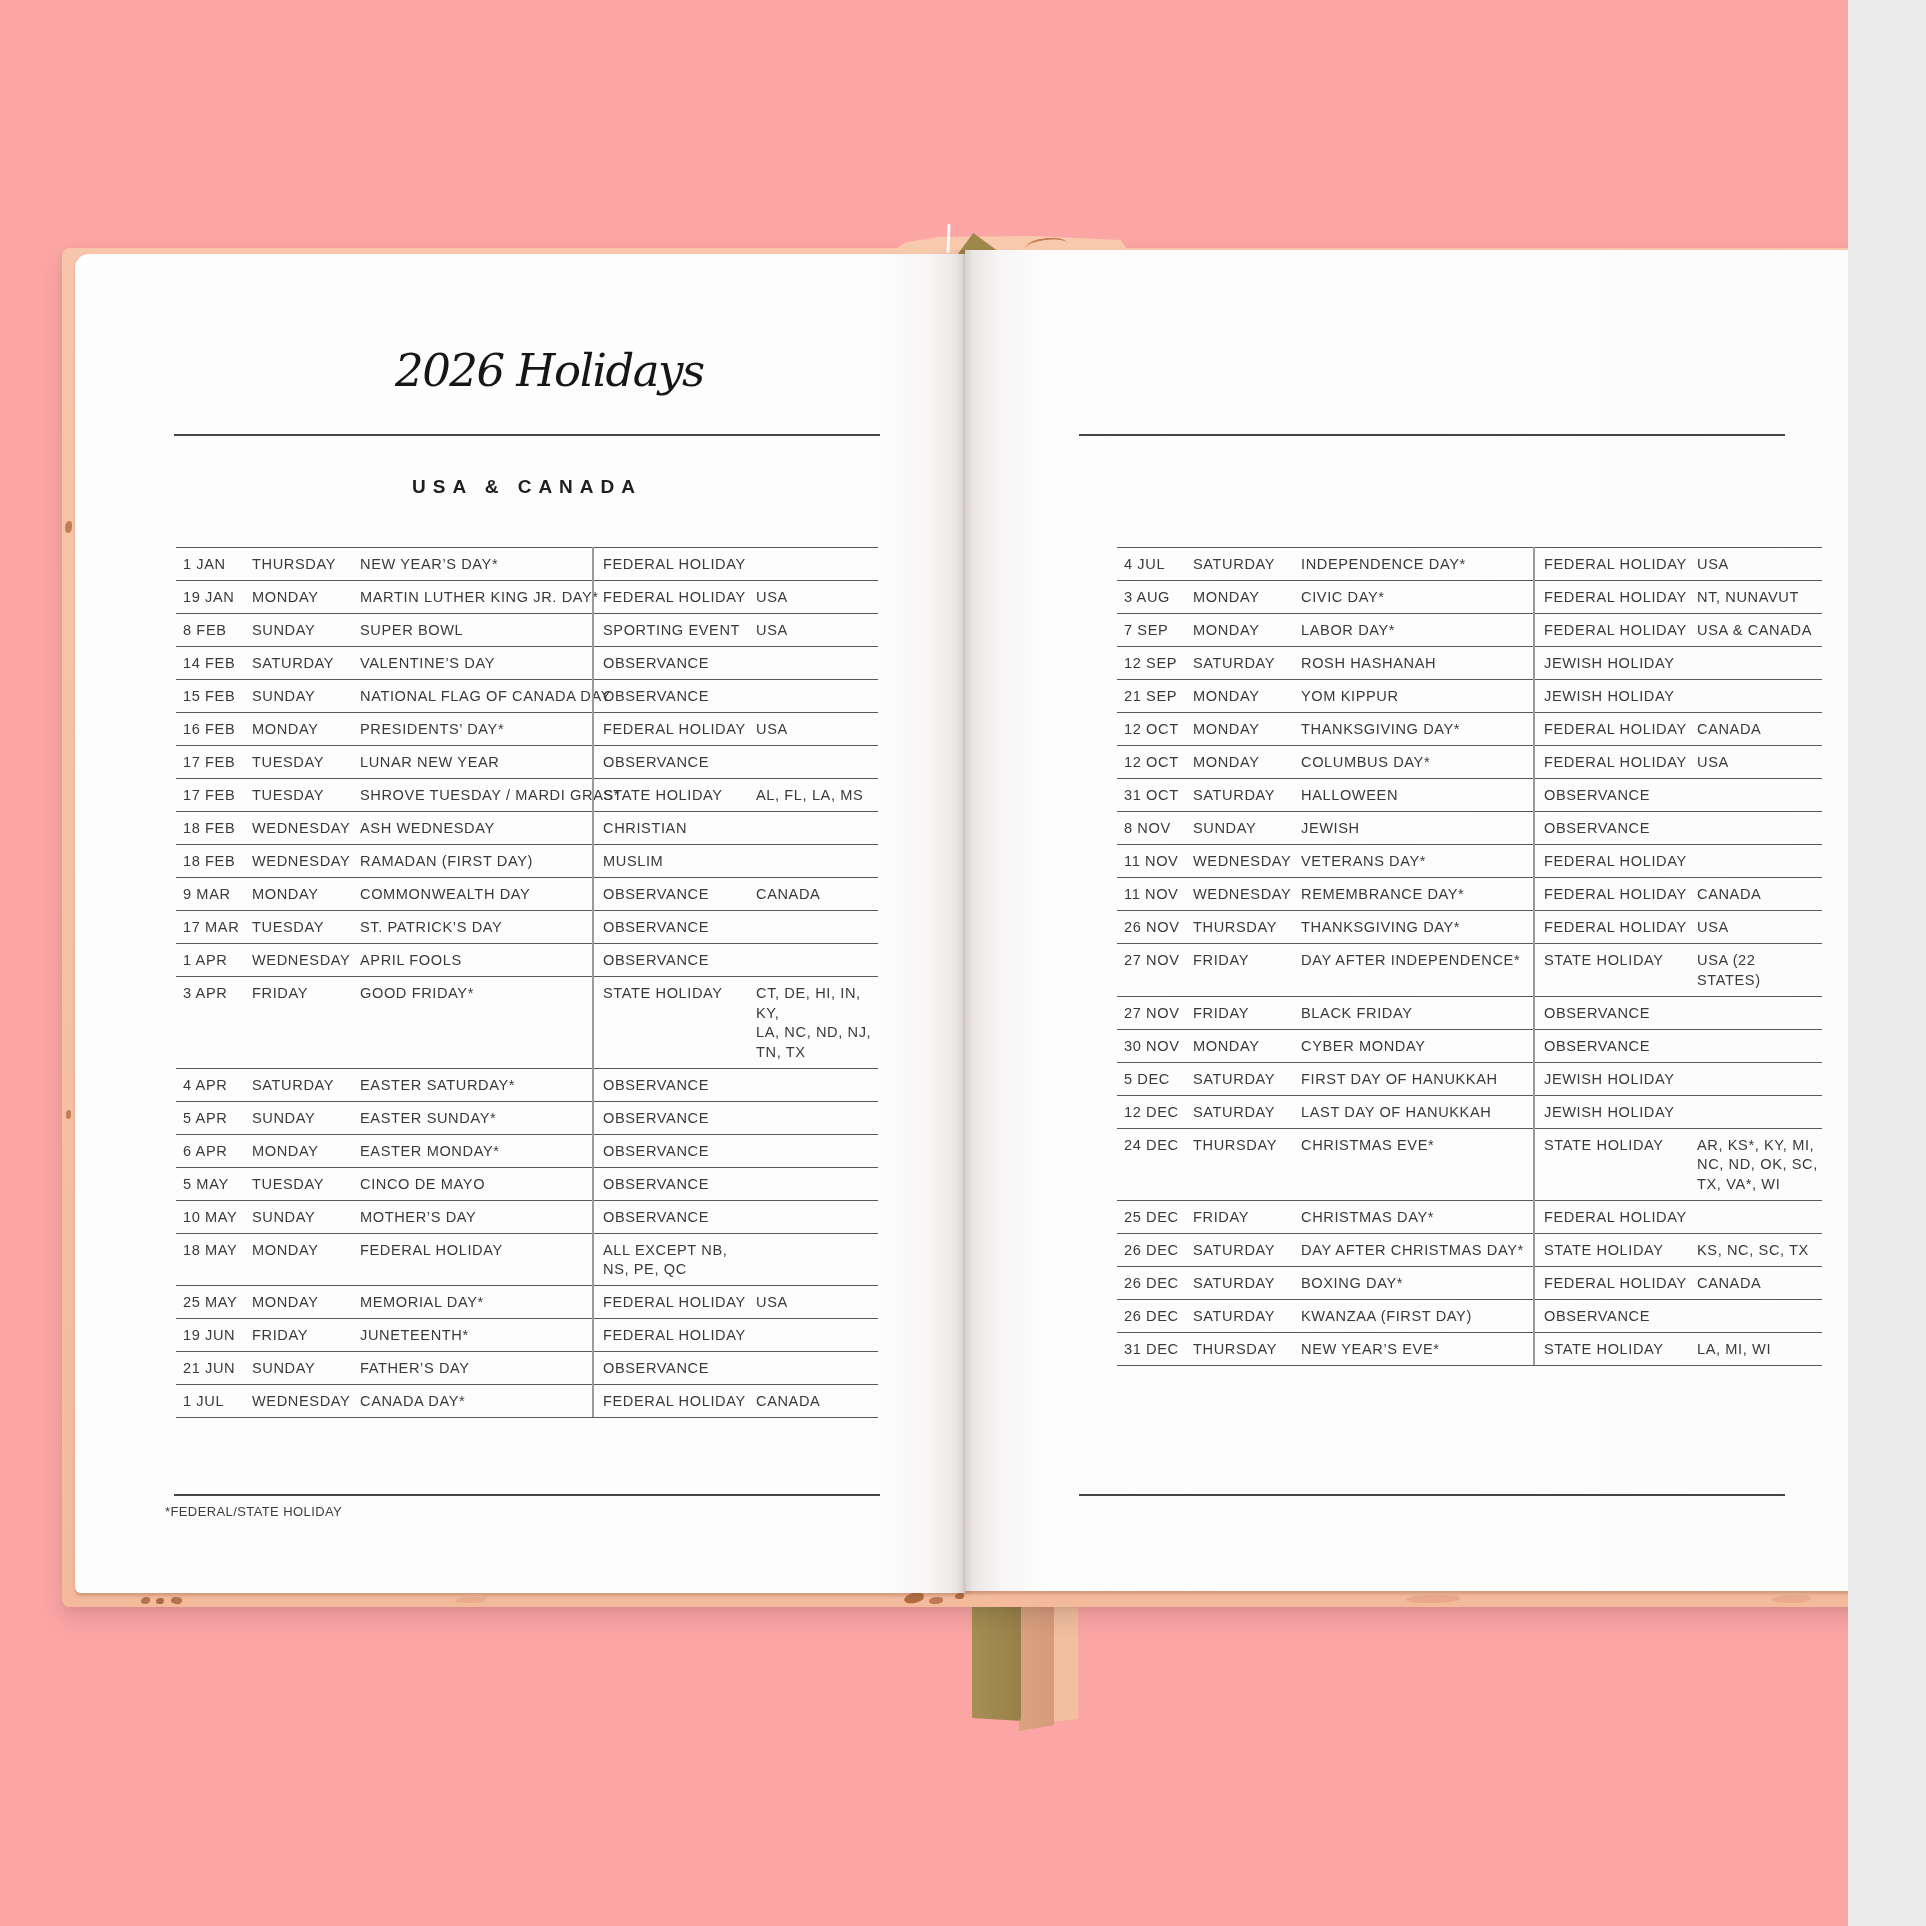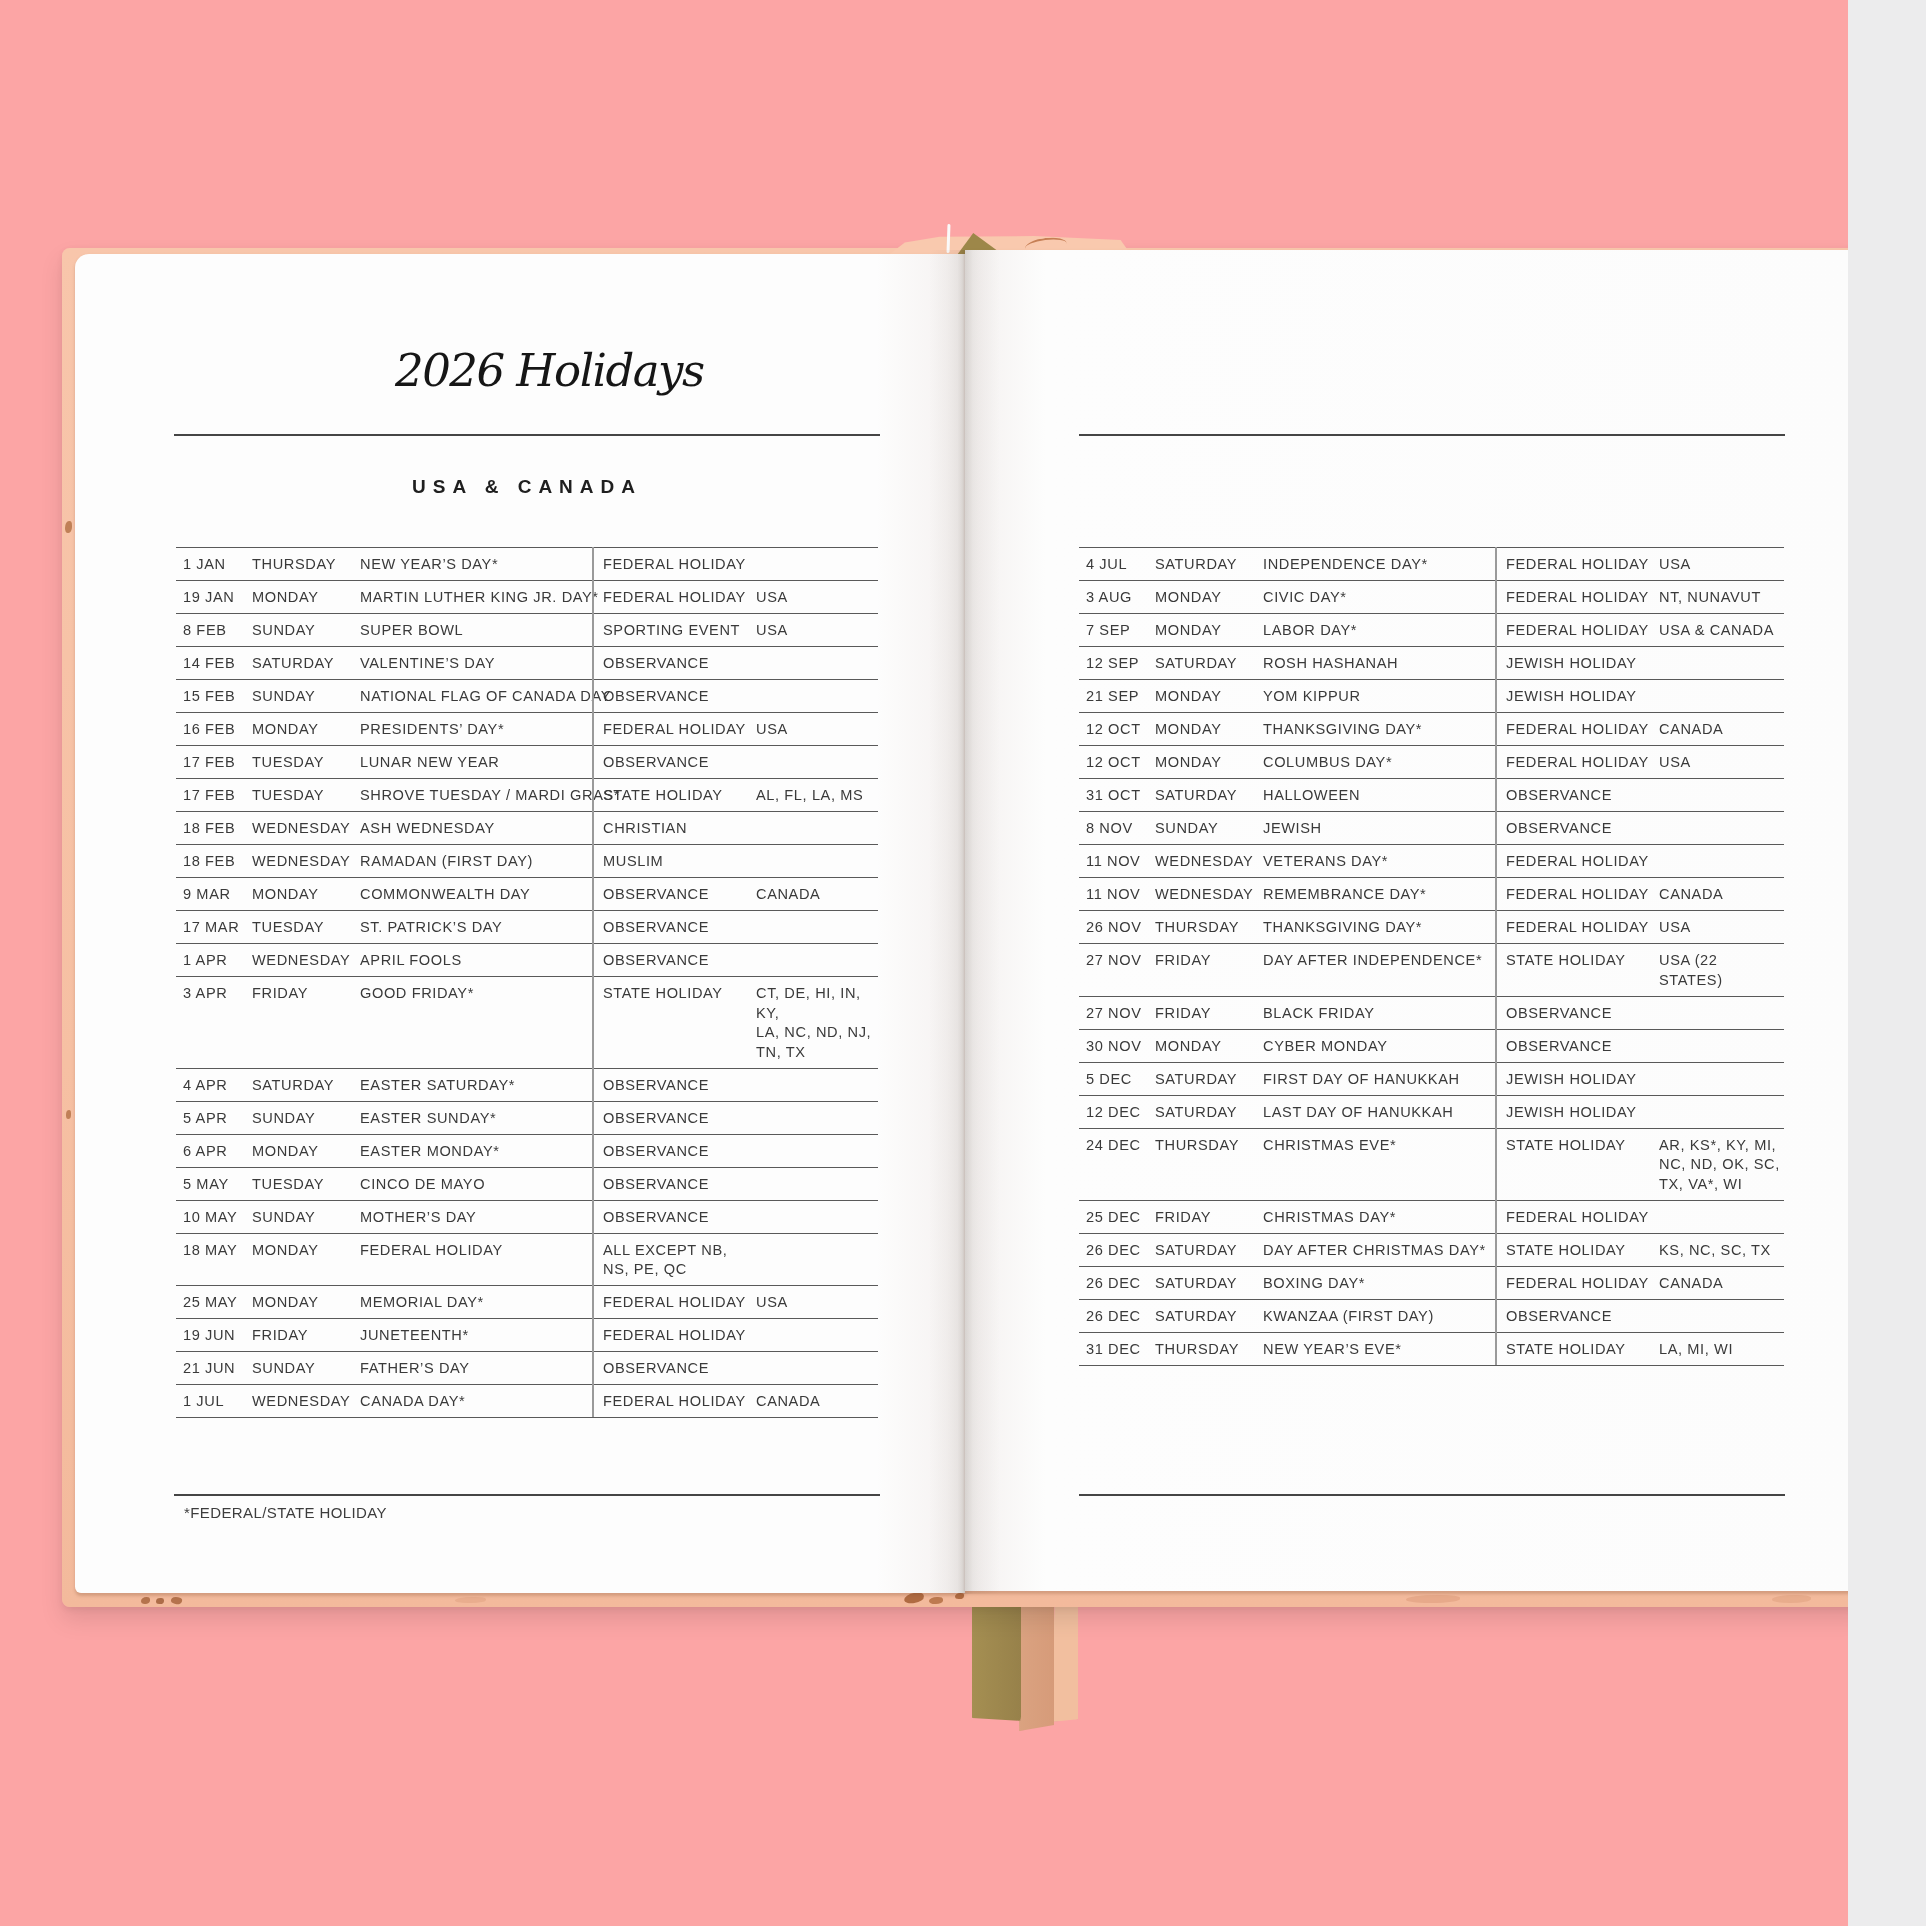--- a/index.html
+++ b/index.html
@@ -43,21 +43,21 @@
          background-size:8.5px 7px,10px 8.5px;background-position:0 0,3.9px 3.1px;
          box-shadow:inset 0 0 6.2px rgba(170,105,75,.35),0.8px 1.5px 2.3px rgba(0,0,0,.10);}
   .cover-arc{position:absolute;left:1025px;top:238px;width:42px;height:14px;border:none;
          border-top:2.3px solid #c67f55;border-radius:50%;transform:rotate(-7deg);}
   
   .page-title{position:absolute;left:395px;top:344px;font-family:"DejaVu Serif",serif;
          font-style:italic;font-size:45px;letter-spacing:-1.5px;color:#161616;}
   .rule{position:absolute;height:1.5px;background:#454545;}
   .section-heading{position:absolute;left:174px;top:476px;width:706px;text-align:center;
          font-size:19px;font-weight:700;letter-spacing:7px;color:#1f1f1f;}
-  .footnote{position:absolute;left:184px;top:1504px;font-size:15px;letter-spacing:0.4px;color:#3d3d3d;}
+  .footnote{position:absolute;left:165px;top:1504px;font-size:13px;letter-spacing:0.4px;color:#3d3d3d;}
   .htable{position:absolute;border-bottom:1.5px solid #595959;}
   .trow{display:grid;grid-template-columns:76px 108px 243px 153px 1fr;border-top:1.5px solid #595959;
         min-height:32px;}
   .cell{font-size:14.6px;line-height:19.6px;letter-spacing:0.6px;color:#3a3a3a;
         padding-top:7px;padding-bottom:5.4px;white-space:nowrap;overflow:visible;}
   .c-date{padding-left:7px;}
   .c-region{white-space:pre-line;padding-right:1.5px;}
   .vline{position:absolute;top:0;bottom:0;left:416px;width:1.5px;background:#9a9a9a;}
 </style>
 </head>
@@ -268,21 +268,21 @@
         <span class="cell c-day">WEDNESDAY</span>
         <span class="cell c-holiday">CANADA DAY*</span>
         <span class="cell c-type">FEDERAL HOLIDAY</span>
         <span class="cell c-region">CANADA</span>
       </div>
     </div>
   <div class="rule" style="left:174px;top:1494px;width:706px"></div>
   <div class="footnote">*FEDERAL/STATE HOLIDAY</div>
 
   <div class="rule" style="left:1079px;top:434px;width:706px"></div>
-  <div class="htable" id="table-right" style="left:1079px;top:547px;width:705px">
+  <div class="htable" id="table-right" style="left:1117px;top:547px;width:705px">
     <div class="vline"></div>
   <div class="trow">
         <span class="cell c-date">4 JUL</span>
         <span class="cell c-day">SATURDAY</span>
         <span class="cell c-holiday">INDEPENDENCE DAY*</span>
         <span class="cell c-type">FEDERAL HOLIDAY</span>
         <span class="cell c-region">USA</span>
       </div>
       <div class="trow">
         <span class="cell c-date">3 AUG</span>

